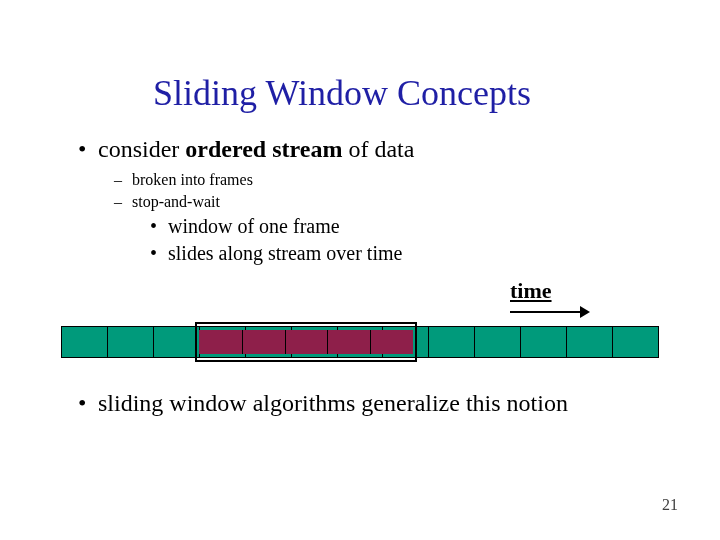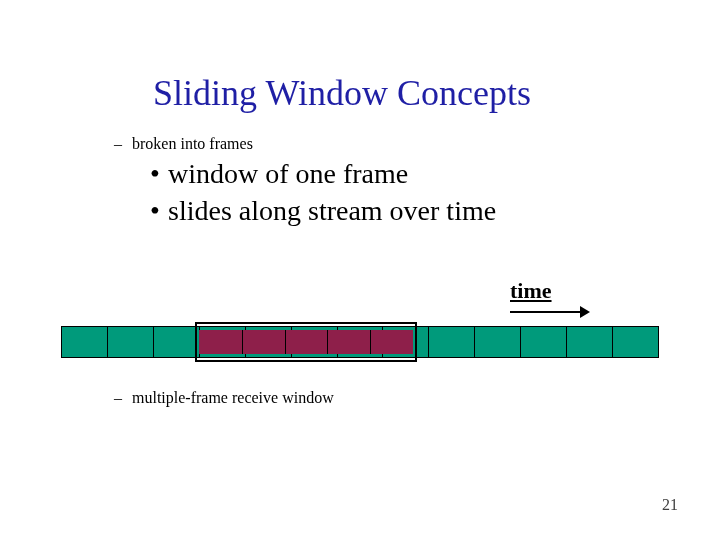--- a/index.html
+++ b/index.html
@@ -32,21 +32,21 @@
     top: 134px;
     left: 78px;
     width: 600px;
     font-size: 24px;
     line-height: 1.25;
   }
   .b1 { margin: 0 0 6px 0; }
   .b1 .dot { display:inline-block; width: 20px; }
   .b2 { margin: 0 0 2px 36px; font-size: 16px; }
   .b2 .dash { display:inline-block; width: 18px; }
-  .b3 { margin: 0 0 2px 72px; font-size: 28px; }
+  .b3 { margin: 0 0 2px 72px; font-size: 20px; }
   .b3 .dot { display:inline-block; width: 18px; }
   .bold { font-weight: bold; }
 
   .time-group {
     position: absolute;
     top: 278px;
     left: 510px;
     width: 80px;
   }
   .time-label {
@@ -137,22 +137,28 @@
   }
 </style>
 </head>
 <body>
 
 <div class="slide">
 
   <div class="title">Sliding Window Concepts</div>
 
   <div class="body">
+    <div class="b1">
+      <span class="dot">•</span><span>consider </span><span class="bold">ordered stream</span><span> of data</span>
+    </div>
     <div class="b2">
       <span class="dash">–</span><span>broken into frames</span>
+    </div>
+    <div class="b2">
+      <span class="dash">–</span><span>stop-and-wait</span>
     </div>
     <div class="b3">
       <span class="dot">•</span><span>window of one frame</span>
     </div>
     <div class="b3">
       <span class="dot">•</span><span>slides along stream over time</span>
     </div>
   </div>
 
   <div class="time-group">
@@ -180,20 +186,20 @@
     </div>
   <div class="window-fill" id="window-fill" style="background: rgb(142, 31, 74);">
       <div class="tick" style="left: 42.8px;"></div>
       <div class="tick" style="left: 85.6px;"></div>
       <div class="tick" style="left: 128.4px;"></div>
       <div class="tick" style="left: 171.2px;"></div>
     </div>
   <div class="window-frame"></div>
 
   <div class="body2">
-    <div class="b2">
-      <span class="dash">–</span><span>multiple-frame receive window</span>
+    <div class="b1">
+      <span class="dot">•</span><span>sliding window algorithms generalize this notion</span>
     </div>
   </div>
 
   <div class="pagenum">21</div>
 
 </div>
 
 </body></html>

